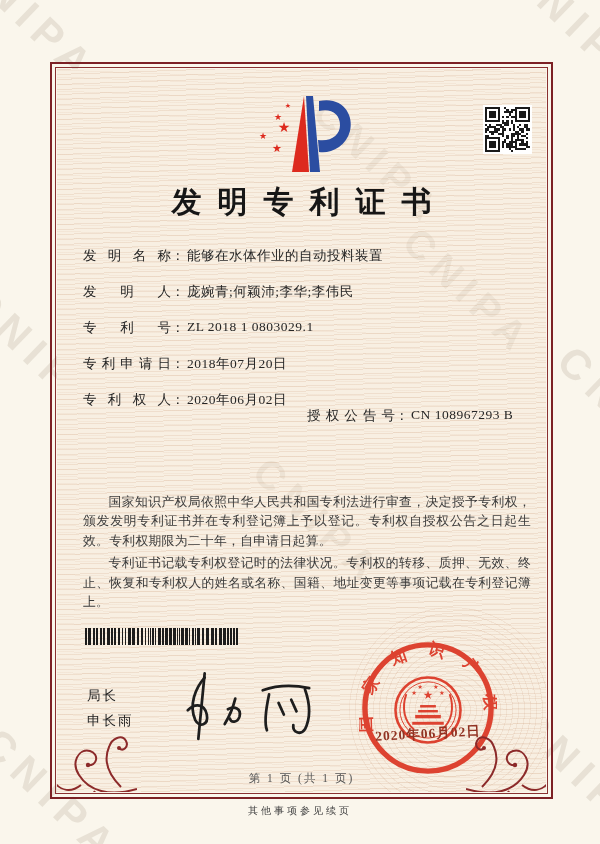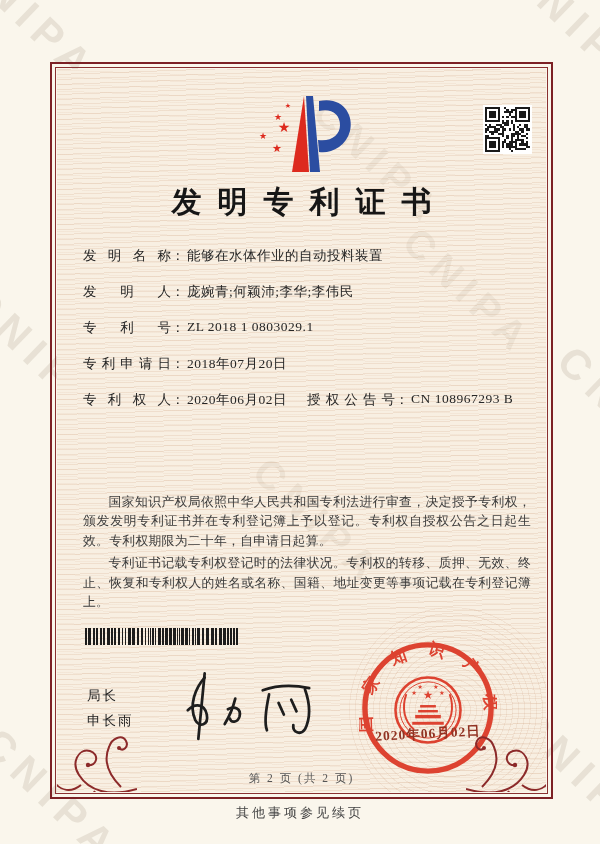--- a/index.html
+++ b/index.html
@@ -41,21 +41,21 @@
   .qr svg{width:45px;height:45px;display:block;shape-rendering:crispEdges;fill:#1a1a1a;}
 
   .title{position:absolute;left:0;top:113px;width:100%;text-align:center;font-size:30px;font-weight:600;
          color:#161616;letter-spacing:16px;padding-left:16px;box-sizing:border-box;z-index:3;}
 
   .fields{position:absolute;left:26px;top:178px;width:448px;z-index:3;}
   .frow{position:relative;height:36px;font-size:13.5px;color:#262626;}
   .flabel{display:inline-block;width:88px;text-align:justify;text-align-last:justify;vertical-align:top;}
   .fcolon{display:inline-block;width:16px;vertical-align:top;}
   .fvalue{display:inline-block;vertical-align:top;letter-spacing:.5px;}
-  .grant-group2{position:absolute;left:224px;top:0;}
+  .grant-group2{position:absolute;left:224px;top:16px;}
 
   .paragraphs{position:absolute;left:26px;top:424px;width:448px;z-index:3;font-size:12.8px;
               line-height:1.52;color:#3a3a3a;letter-spacing:.3px;}
   .paragraphs p{margin:0 0 3px 0;text-indent:2em;text-align:justify;}
 
   .barcode{position:absolute;left:28px;top:559px;width:160px;height:17px;z-index:3;font-size:0;}
   .barcode span{display:inline-block;height:100%;background:#1d1d1d;}
 
   .director{position:absolute;left:30px;top:614px;z-index:3;font-size:13.5px;color:#222;
             font-family:"Liberation Sans","DejaVu Sans",sans-serif;line-height:25px;letter-spacing:2px;}
@@ -66,21 +66,21 @@
              font-weight:bold;color:#8c2a1a;letter-spacing:1px;transform:rotate(-3deg);
              font-family:"Liberation Serif","DejaVu Serif",serif;}
 
   .page-info{position:absolute;left:0;bottom:6px;width:100%;text-align:center;font-size:11.5px;
              color:#555;letter-spacing:2px;z-index:3;}
 
   .ornament{position:absolute;width:86px;height:74px;z-index:5;}
   .orn-left{left:-6px;bottom:-7px;}
   .orn-right{right:-6px;bottom:-7px;transform:scaleX(-1);}
 
-  .footer-note{position:absolute;left:0;top:804px;width:100%;text-align:center;font-size:13px;
+  .footer-note{position:absolute;left:0;top:804px;width:100%;text-align:center;font-size:10px;
                color:#444;letter-spacing:3px;z-index:2;}
 </style>
 </head>
 <body>
 
 <div class="page">
 
   <span class="wm wm1">CNIPA</span>
   <span class="wm wm2">CNIPA</span>
   <span class="wm wm3">CNIPA</span>
@@ -409,21 +409,21 @@
               <rect x="60" y="72" width="20" height="2.5"></rect>
               <rect x="57" y="77" width="26" height="3.5"></rect>
               <rect x="54" y="84" width="32" height="3"></rect>
               <path d="M48,56 C43,70 46,84 56,92" fill="none" stroke="#dc3a28" stroke-width="2"></path>
               <path d="M92,56 C97,70 94,84 84,92" fill="none" stroke="#dc3a28" stroke-width="2"></path>
             </g>
           </svg>
           <div class="seal-date">2020年06月02日</div>
         </div>
 
-        <div class="page-info">第 2 页 (共 2 页)</div>
+        <div class="page-info">第 1 页 (共 1 页)</div>
 
         <div class="ornament orn-left">
           <svg viewBox="0 0 86 74" width="86" height="74">
             <g fill="none" stroke="#8c2a2a" stroke-width="2">
               <path d="M86,64 C58,72 38,66 28,50 C20,38 27,23 39,26 C49,29 46,42 36,40"></path>
               <path d="M70,62 C58,50 52,36 58,22 C61,13 71,9 75,16 C78,22 72,27 68,23"></path>
               <path d="M30,60 C20,68 10,66 3,57"></path>
               <path d="M44,66 C40,72 32,74 26,71"></path>
             </g>
             <g fill="#8c2a2a">

